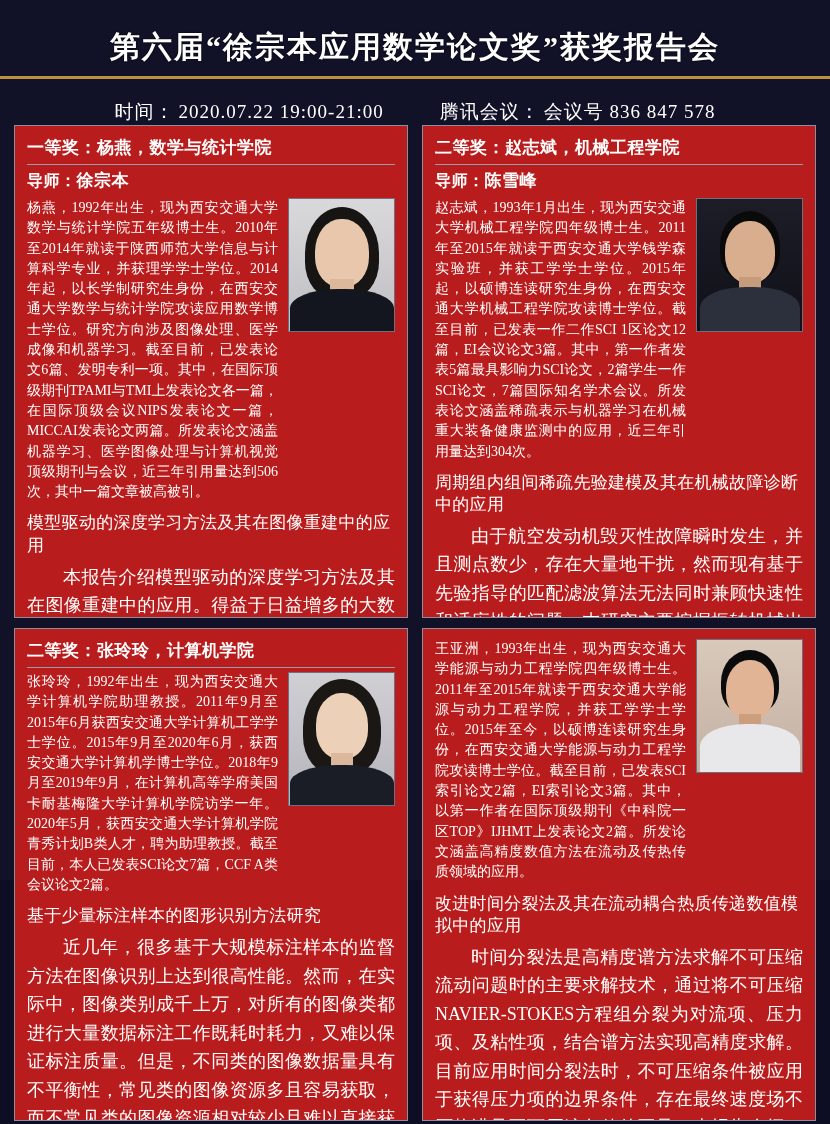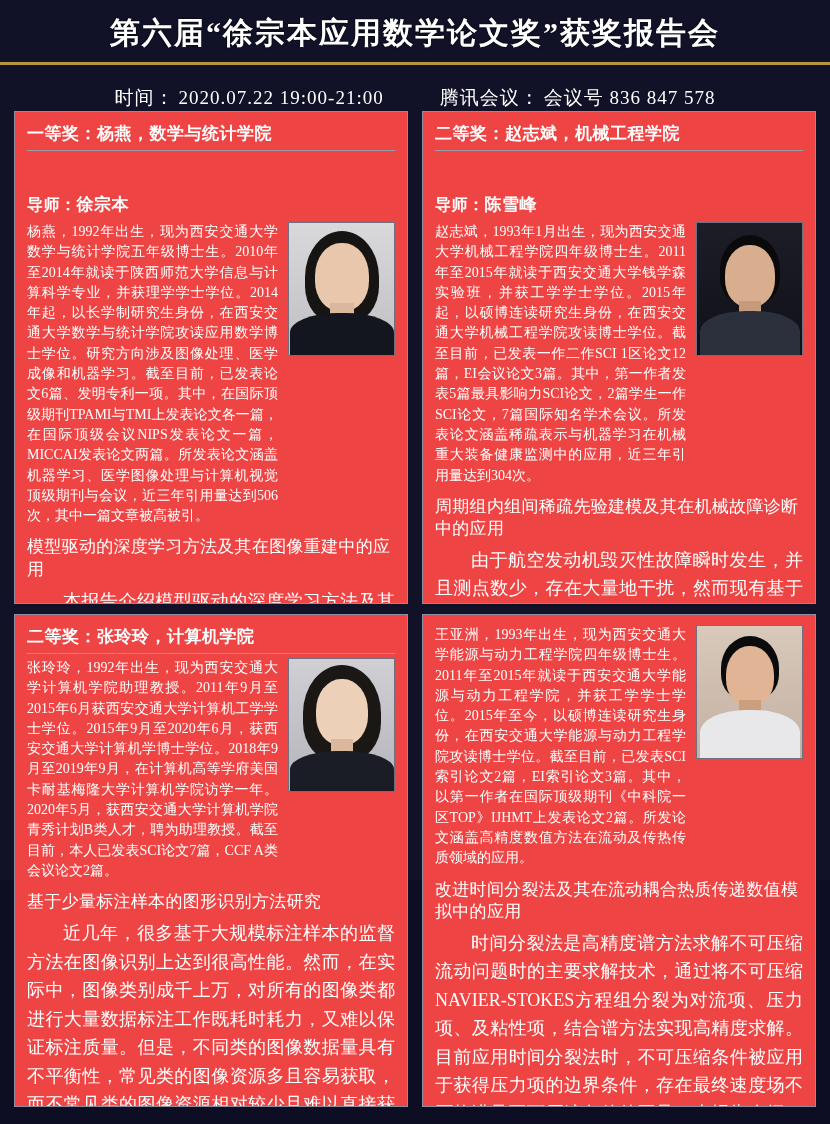--- a/index.html
+++ b/index.html
@@ -8,21 +8,21 @@
     background:#0d0d24;
     font-family:"Liberation Serif","DejaVu Serif",serif;
     color:#ffffff;
     overflow:hidden;
   }
   .poster{
     position:relative;
     width:830px;height:880px;
     background:#111128;
     box-sizing:border-box;
-    padding:4px 14px 10px 14px;
+    padding:18px 14px 10px 14px;
   }
   
   .header{
     height:58px;
     display:flex;align-items:center;justify-content:center;
     border-bottom:3px solid #b9913f;
     margin:0 -14px;
     background:#111128;
   }
   .header-title{
@@ -48,41 +48,40 @@
   
   .grid{
     display:grid;
     grid-template-columns:1fr 1fr;
     grid-template-rows:1fr 1fr;
     gap:10px 14px;
     height:996px;
   }
   .card{
     border:1px solid #8d8d9e;
-    background:#ef4444;
+    background:#b91c1c;
     padding:10px 12px 8px 12px;
     box-sizing:border-box;
     display:flex;flex-direction:column;
     overflow:hidden;
   }
   .award-line{
     font-size:17px;
     font-weight:bold;
     letter-spacing:.5px;
     border-bottom:1px solid #9a9aa8;
     padding-bottom:5px;
     margin-bottom:4px;
     white-space:nowrap;
   }
   .advisor-line{
     font-size:16px;
     font-weight:bold;
     margin-bottom:6px;
     letter-spacing:.5px;
-    margin-top:38px;
   }
   .advisor-name{font-size:17px;}
   .bio-row{
     display:flex;
     gap:10px;
     align-items:flex-start;
   }
   .bio-text{
     flex:1 1 auto;
     font-size:14px;

